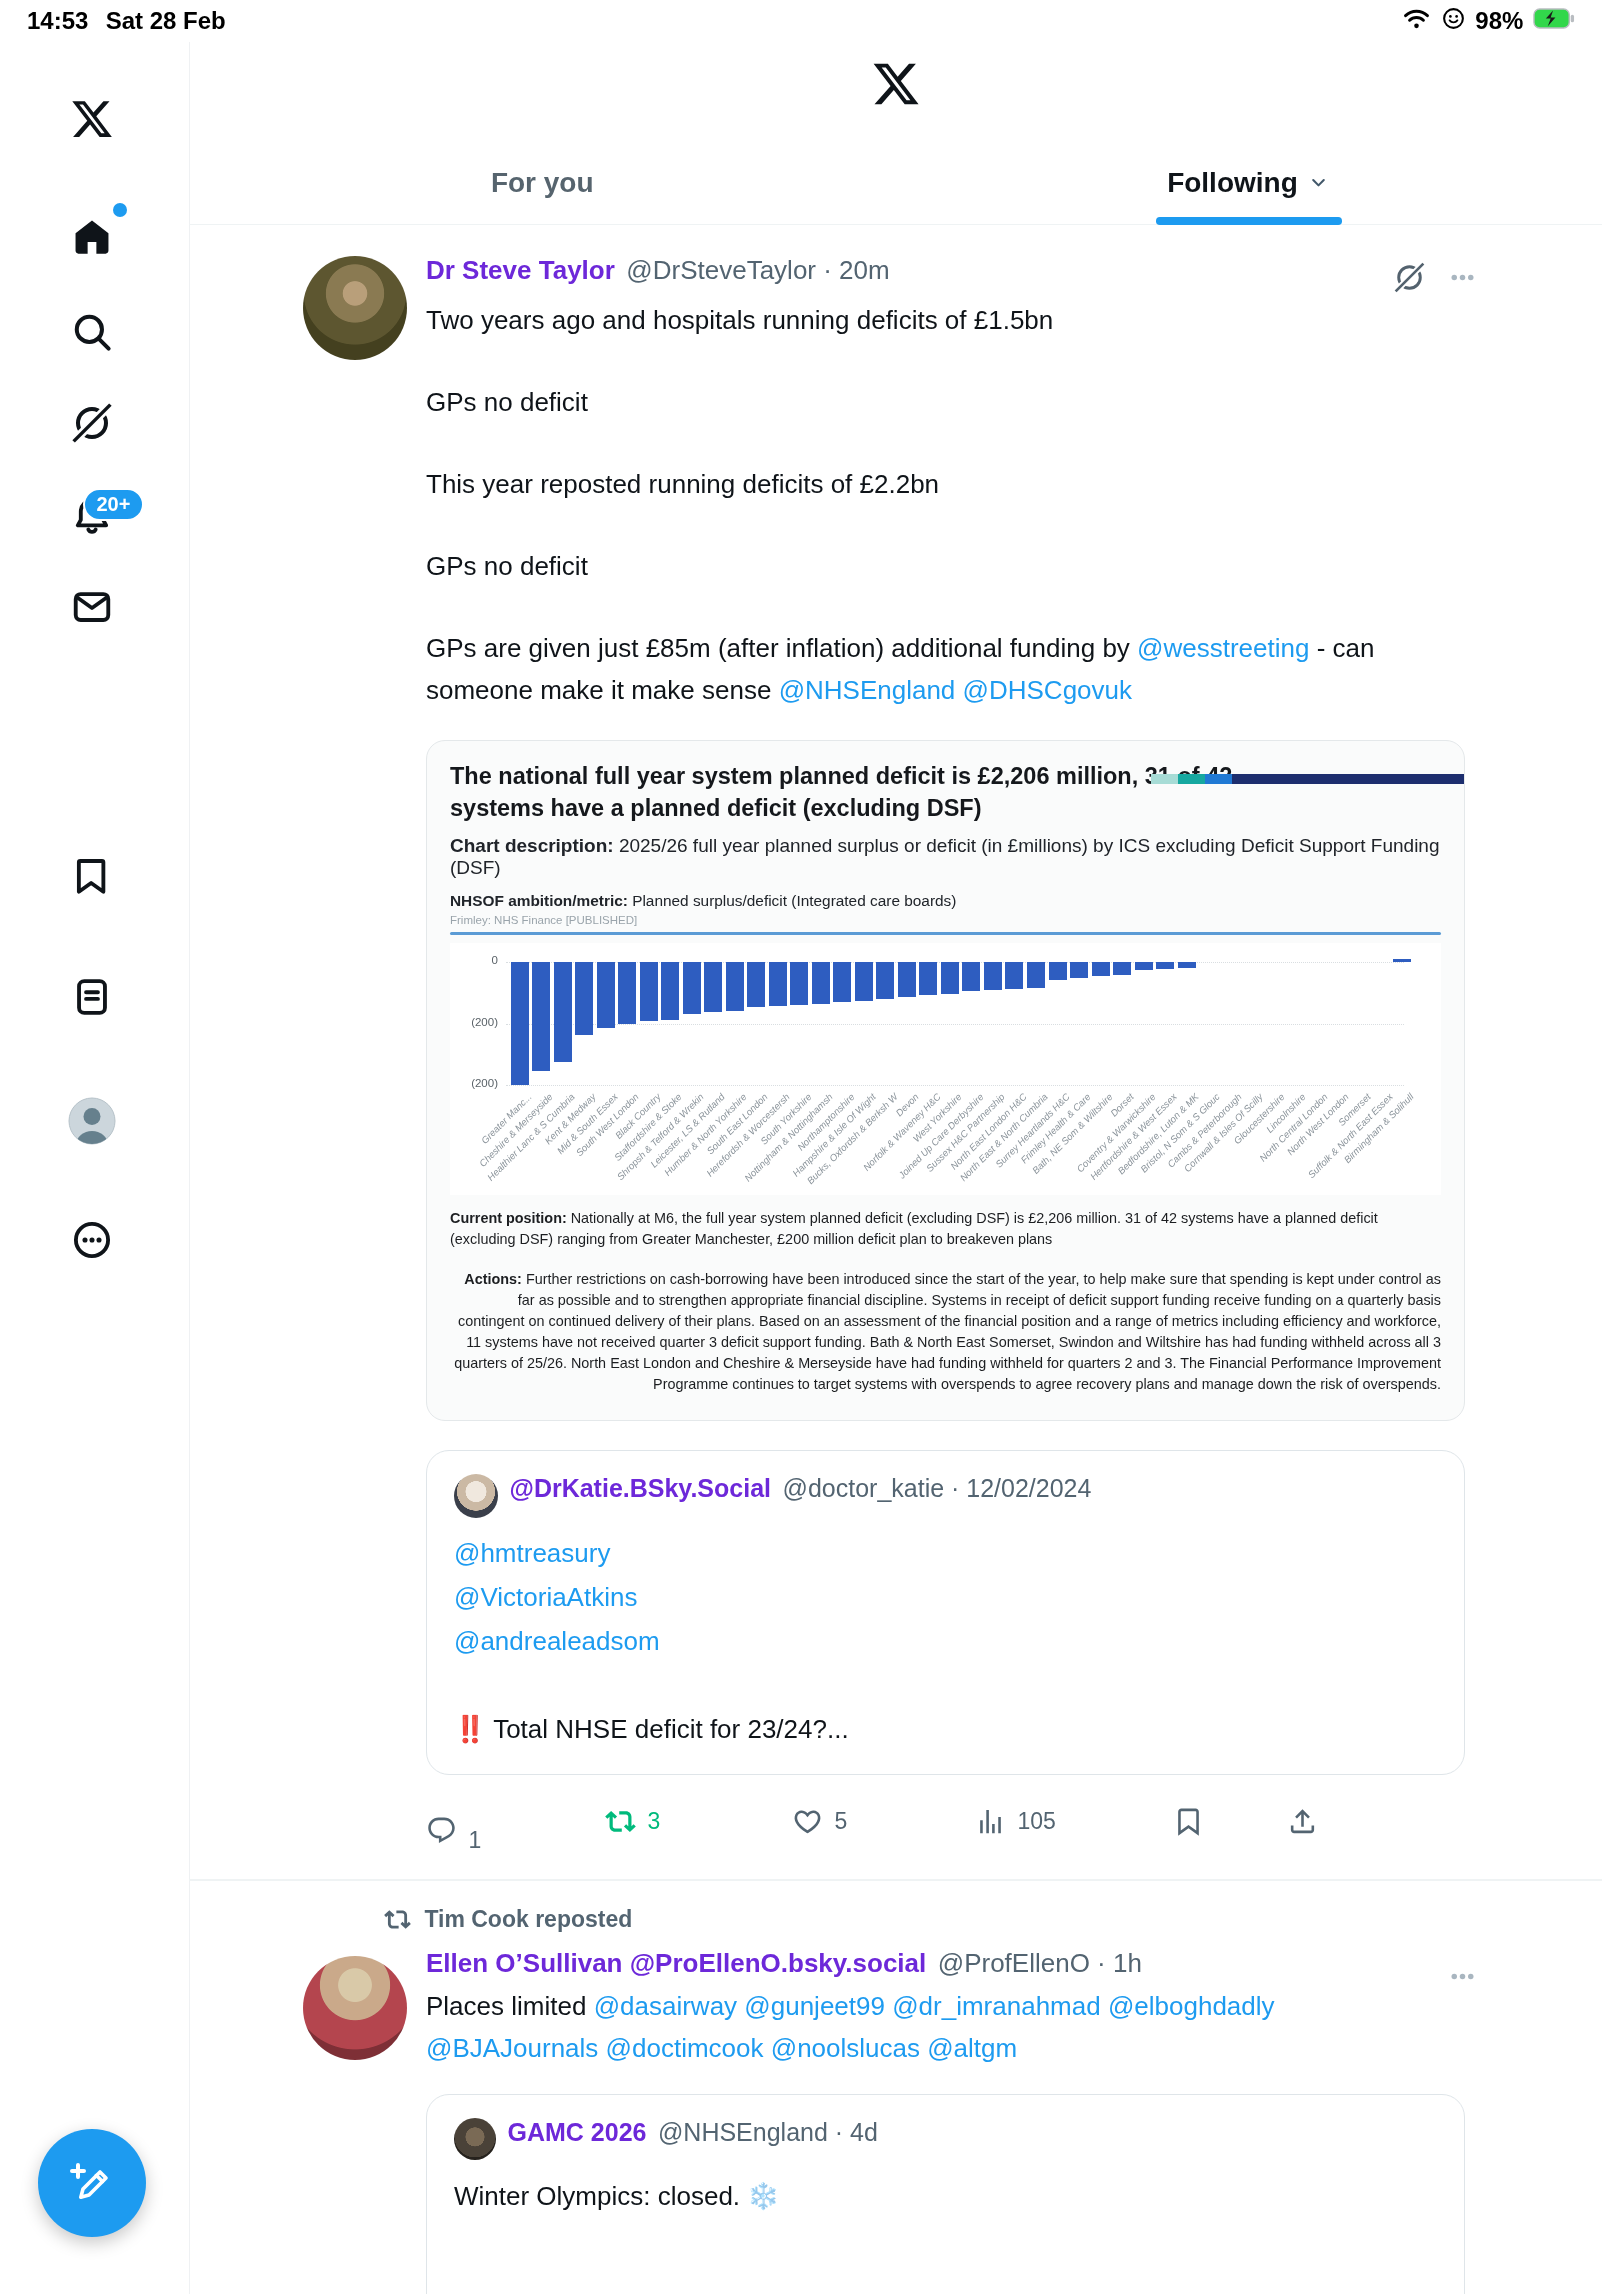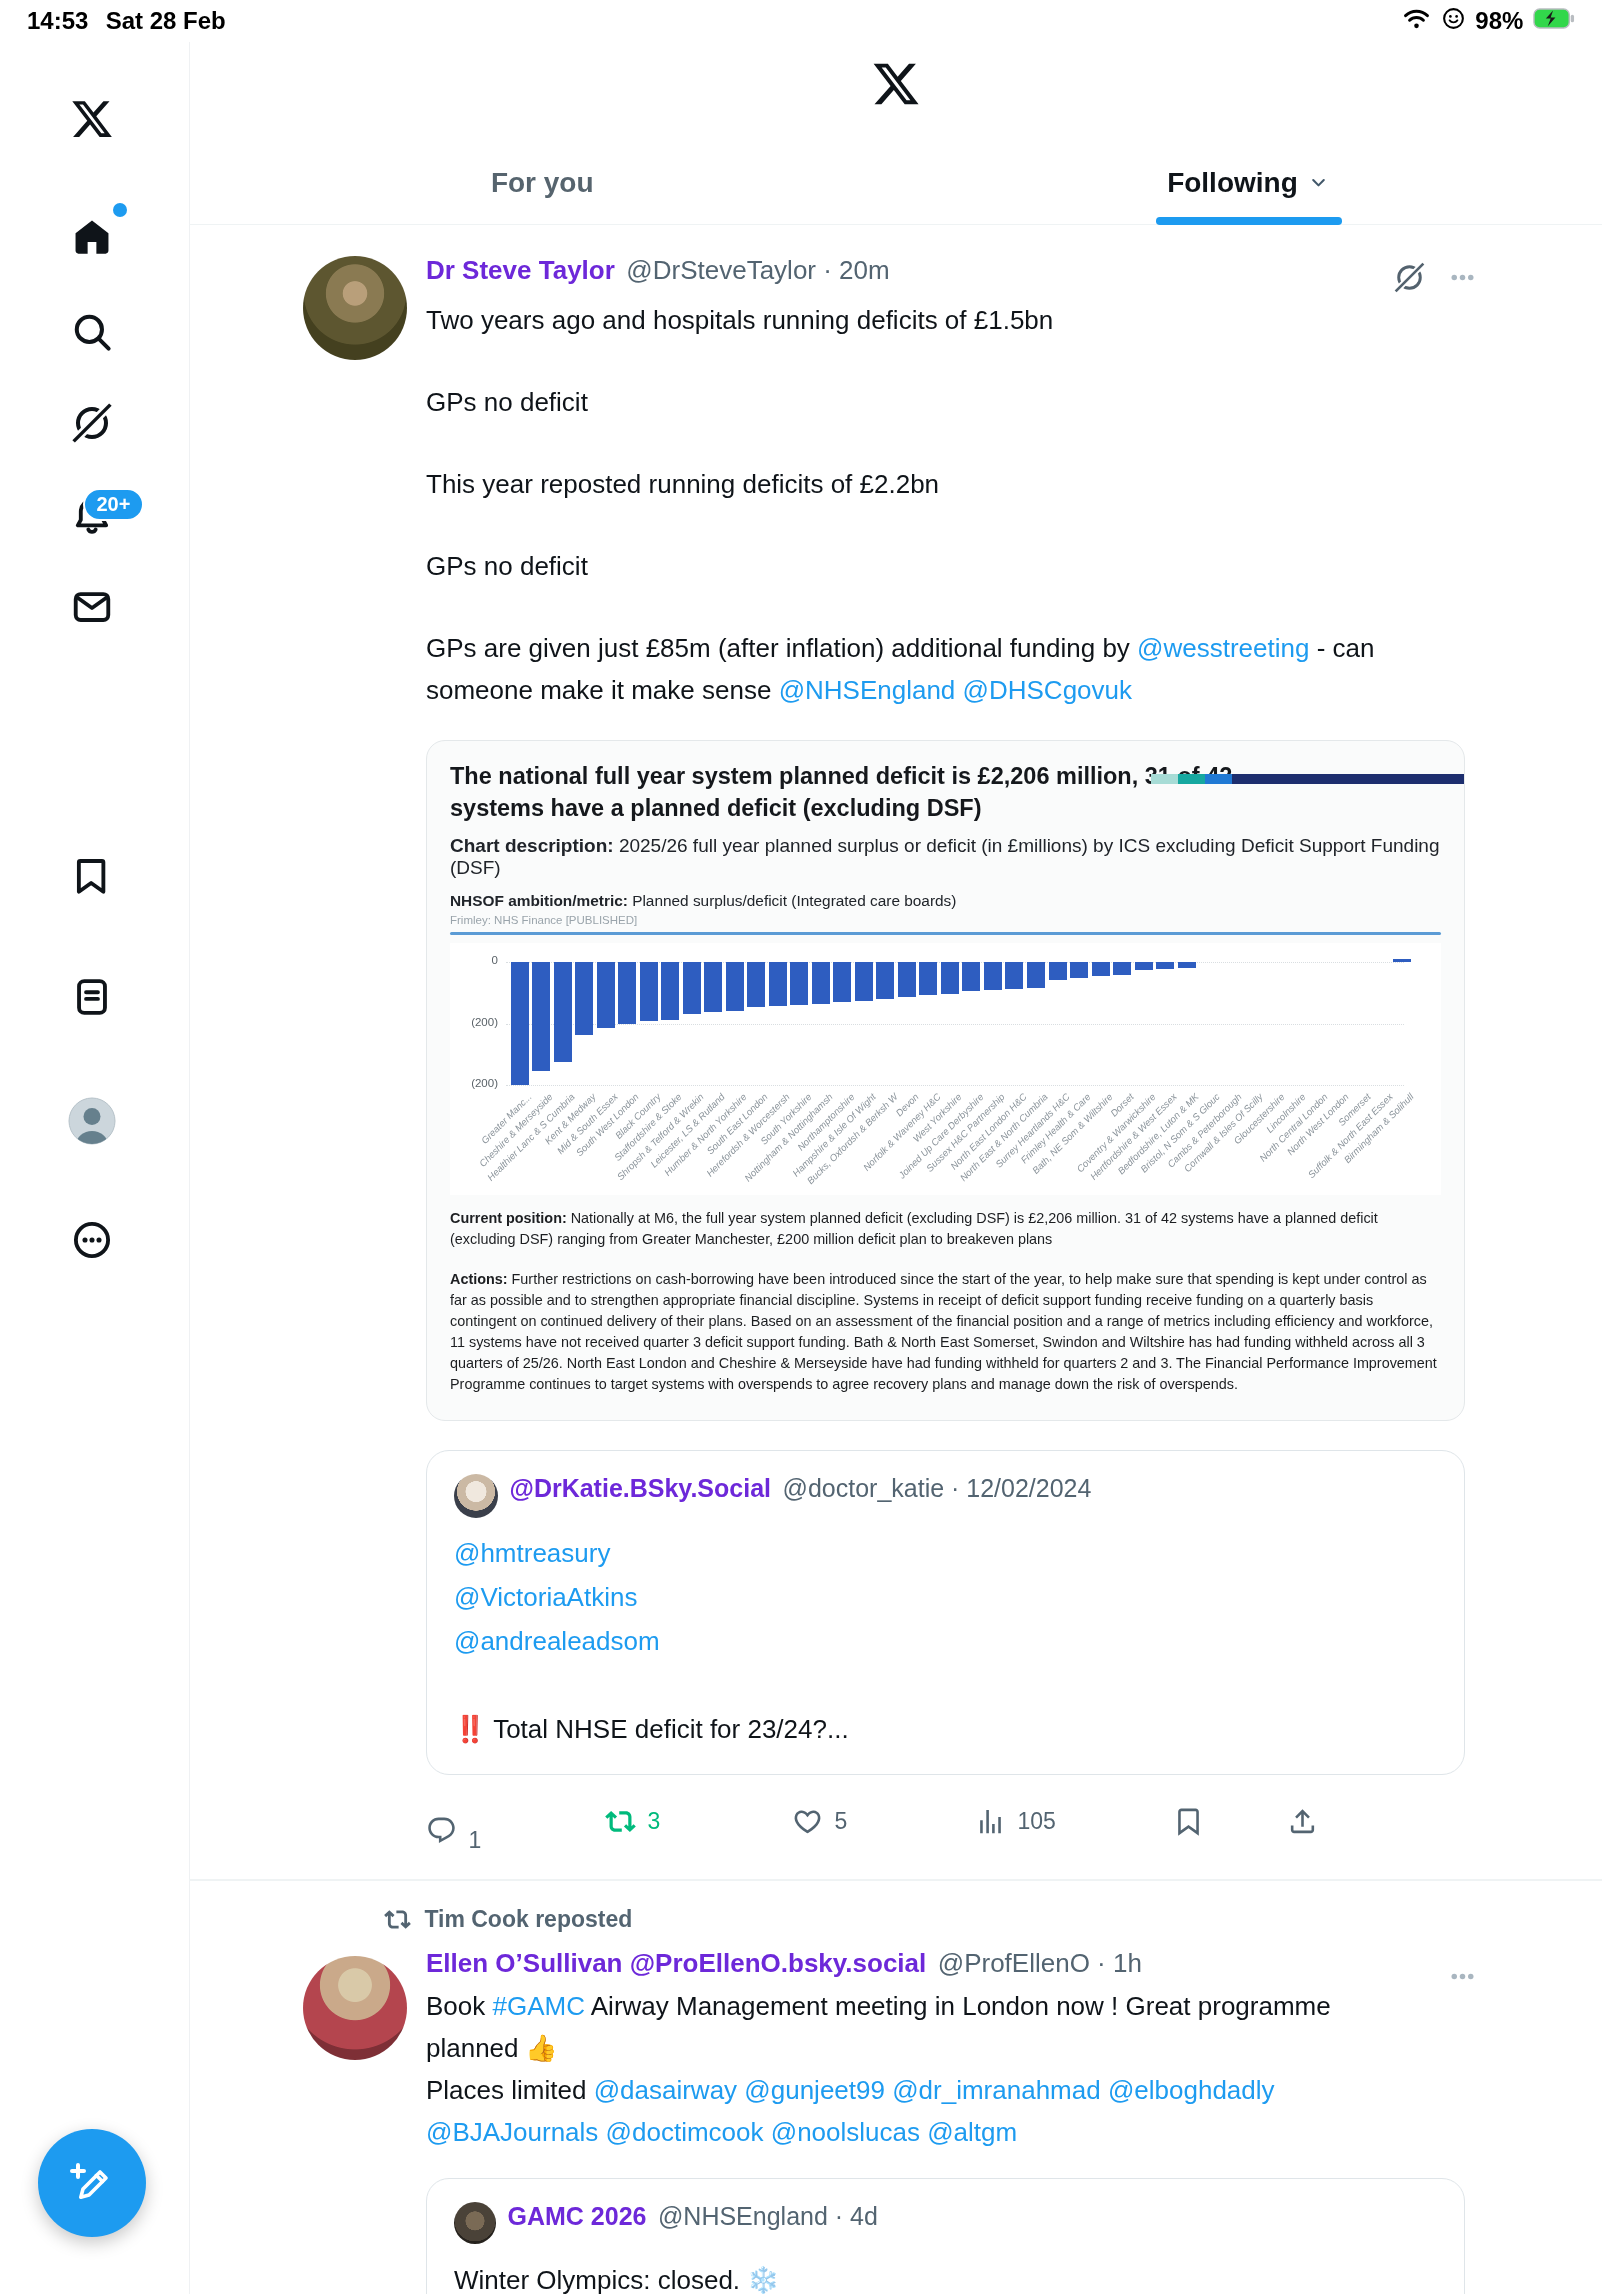--- a/index.html
+++ b/index.html
@@ -55,21 +55,21 @@
   .chart-desc b,.chart-metric b,.chart-foot b{font-weight:700;}
   .chart-metric{margin-top:13.4px;font-size:15.4px;color:#20242a;}
   .chart-source{margin-top:3.8px;font-size:11.5px;color:#9aa4ab;}
   .chart-hr{margin-top:5.8px;height:2.9px;background:#5b9bd5;border-radius:1.9px;}
   .plot{position:relative;margin-top:7.7px;height:252px;background:#fff;}
   .gridline{position:absolute;left:56px;right:37px;border-top:1.9px dotted #d9dee1;}
   .ylab{position:absolute;left:0;width:48px;text-align:right;font-size:11.5px;color:#5a6268;}
   .bar{position:absolute;}
   .xlab{position:absolute;width:192px;text-align:right;font-size:9.6px;font-style:italic;color:#8b949b;white-space:nowrap;transform:rotate(-45deg);transform-origin:100% 0;}
   .chart-foot{font-size:14.4px;line-height:21px;color:#1c1e21;margin-top:13.4px;}
-  .chart-foot + .chart-foot{margin-top:19px;}
+  .chart-foot + .chart-foot{margin-top:19px;text-align:right;}
 
   
   .quote-card{margin-top:29px;width:1039px;box-sizing:border-box;border:1px solid #dfe5e9;border-radius:23px;padding:23px 27px;cursor:pointer;background:#fff;}
   .q-header{display:flex;gap:11.5px;font-size:25px;}
   .q-body{font-size:26px;line-height:44px;margin-top:13.4px;color:#0f1419;}
   .q-gap{height:44px;}
 
   
   .engage{position:relative;height:46px;margin-top:31px;width:1039px;}
   .stat{position:absolute;display:flex;align-items:center;gap:11.5px;color:#536471;font-size:23px;cursor:pointer;}
@@ -427,26 +427,20 @@
       </div>
       <div class="tweet-actions" style="top:79px;">
         <span><svg width="33" height="33" viewBox="0 0 24 24">
               <circle cx="6" cy="12" r="2" fill="#a9b6c0"></circle>
               <circle cx="12" cy="12" r="2" fill="#a9b6c0"></circle>
               <circle cx="18" cy="12" r="2" fill="#a9b6c0"></circle>
             </svg></span>
       </div>
       <div class="body" style="margin-top:5.8px;max-width:972px;">
         <p class="para-tight">
-          <span>Book</span>
-          <span class="link">#GAMC</span>
-          <span>Airway Management meeting in London now ! Great programme planned</span>
-          <span>👍</span>
-        </p>
-        <p class="para-tight">
           <span>Places limited</span>
           <span class="link">@dasairway</span>
           <span class="link">@gunjeet99</span>
           <span class="link">@dr_imranahmad</span>
           <span class="link">@elboghdadly</span>
           <span class="link">@BJAJournals</span>
           <span class="link">@doctimcook</span>
           <span class="link">@noolslucas</span>
           <span class="link">@altgm</span>
         </p>

